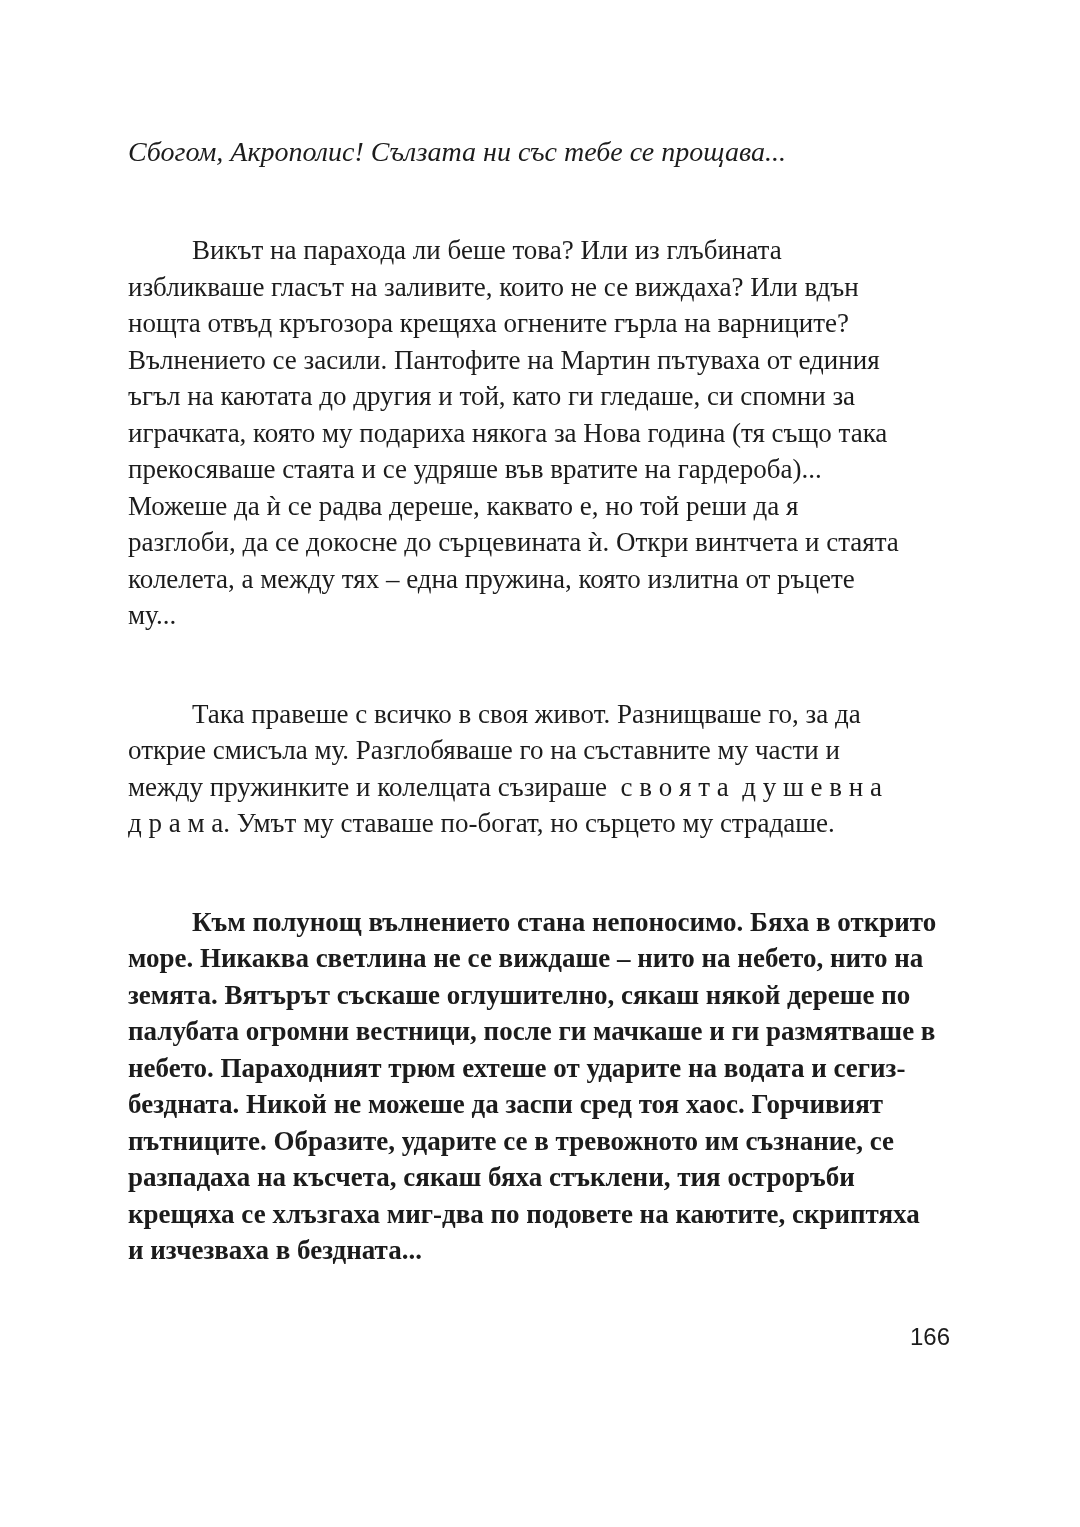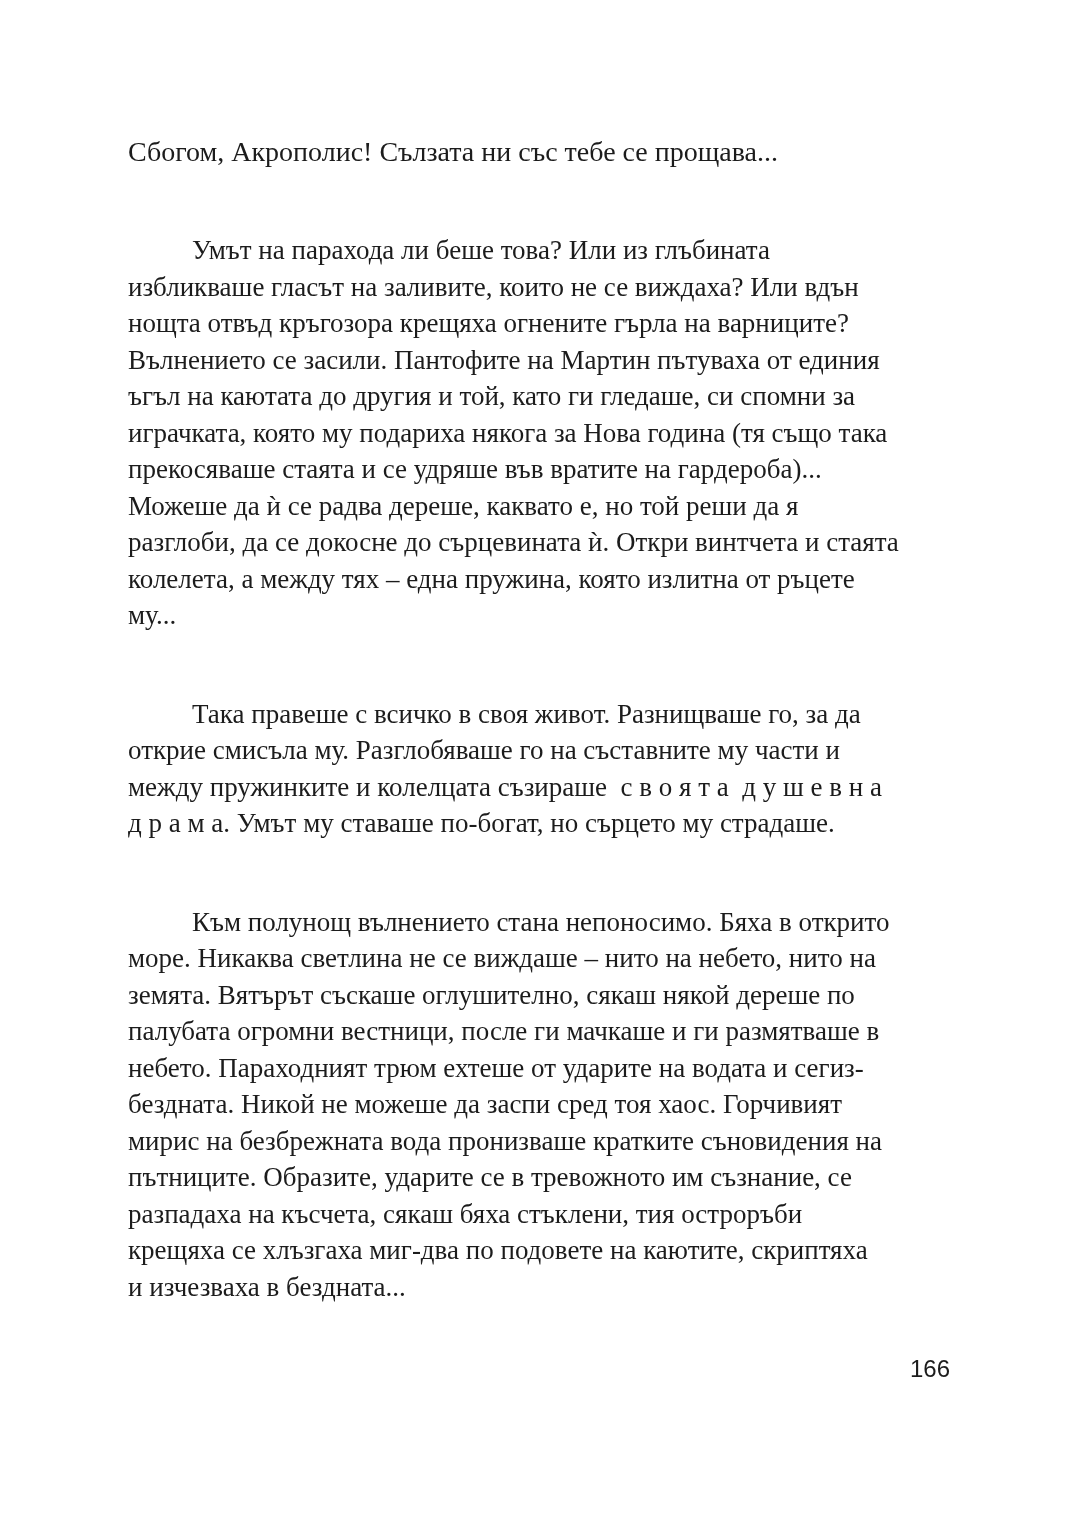--- a/index.html
+++ b/index.html
@@ -16,57 +16,59 @@
     font-family: "Liberation Serif", serif;
     overflow: hidden;
   }
   .content {
     position: absolute;
     left: 128px;
     top: 133px;
     width: 832px;
   }
   .epigraph {
+    font-style: italic;
     font-size: 28px;
     line-height: 37px;
     margin-bottom: 62px;
     white-space: pre;
   }
   .para {
     margin: 0 0 62px 0;
   }
   .para:last-child {
     margin-bottom: 16px;
+    font-weight: bold;
   }
   .line {
     font-size: 27px;
     line-height: 36.5px;
     white-space: pre;
   }
   .para .line:first-child {
     text-indent: 64px;
   }
   .page-number {
     position: absolute;
     right: 130px;
-    top: 1355px;
+    top: 1323px;
     font-family: "Liberation Sans", sans-serif;
     font-size: 24px;
     color: #1c1c1c;
   }
 </style>
 </head>
 <body>
 
 <div class="page">
   <div class="content">
     <div class="epigraph">Сбогом, Акрополис! Сълзата ни със тебе се прощава...</div>
     <div id="paragraphs">
         <div class="para">
-          <div class="line">Умът на парахода ли беше това? Или из глъбината</div>
+          <div class="line">Викът на парахода ли беше това? Или из глъбината</div>
           <div class="line">избликваше гласът на заливите, които не се виждаха? Или вдън</div>
           <div class="line">нощта отвъд кръгозора крещяха огнените гърла на варниците?</div>
           <div class="line">Вълнението се засили. Пантофите на Мартин пътуваха от единия</div>
           <div class="line">ъгъл на каютата до другия и той, като ги гледаше, си спомни за</div>
           <div class="line">играчката, която му подариха някога за Нова година (тя също така</div>
           <div class="line">прекосяваше стаята и се удряше във вратите на гардероба)...</div>
           <div class="line">Можеше да ѝ се радва дереше, каквато е, но той реши да я</div>
           <div class="line">разглоби, да се докосне до сърцевината ѝ. Откри винтчета и стаята</div>
           <div class="line">колелета, а между тях – една пружина, която излитна от ръцете</div>
           <div class="line">му...</div>
@@ -77,21 +79,20 @@
           <div class="line">между пружинките и колелцата съзираше  с в о я т а  д у ш е в н а</div>
           <div class="line">д р а м а. Умът му ставаше по-богат, но сърцето му страдаше.</div>
         </div>
         <div class="para">
           <div class="line">Към полунощ вълнението стана непоносимо. Бяха в открито</div>
           <div class="line">море. Никаква светлина не се виждаше – нито на небето, нито на</div>
           <div class="line">земята. Вятърът съскаше оглушително, сякаш някой дереше по</div>
           <div class="line">палубата огромни вестници, после ги мачкаше и ги размятваше в</div>
           <div class="line">небето. Параходният трюм ехтеше от ударите на водата и сегиз-</div>
           <div class="line">бездната. Никой не можеше да заспи сред тоя хаос. Горчивият</div>
-          <div class="line">мирис на безбрежната вода пронизваше кратките съновидения на</div>
           <div class="line">пътниците. Образите, ударите се в тревожното им съзнание, се</div>
           <div class="line">разпадаха на късчета, сякаш бяха стъклени, тия остроръби</div>
           <div class="line">крещяха се хлъзгаха миг-два по подовете на каютите, скриптяха</div>
           <div class="line">и изчезваха в бездната...</div>
         </div>
       </div>
   </div>
   <div class="page-number">166</div>
 </div>
 

